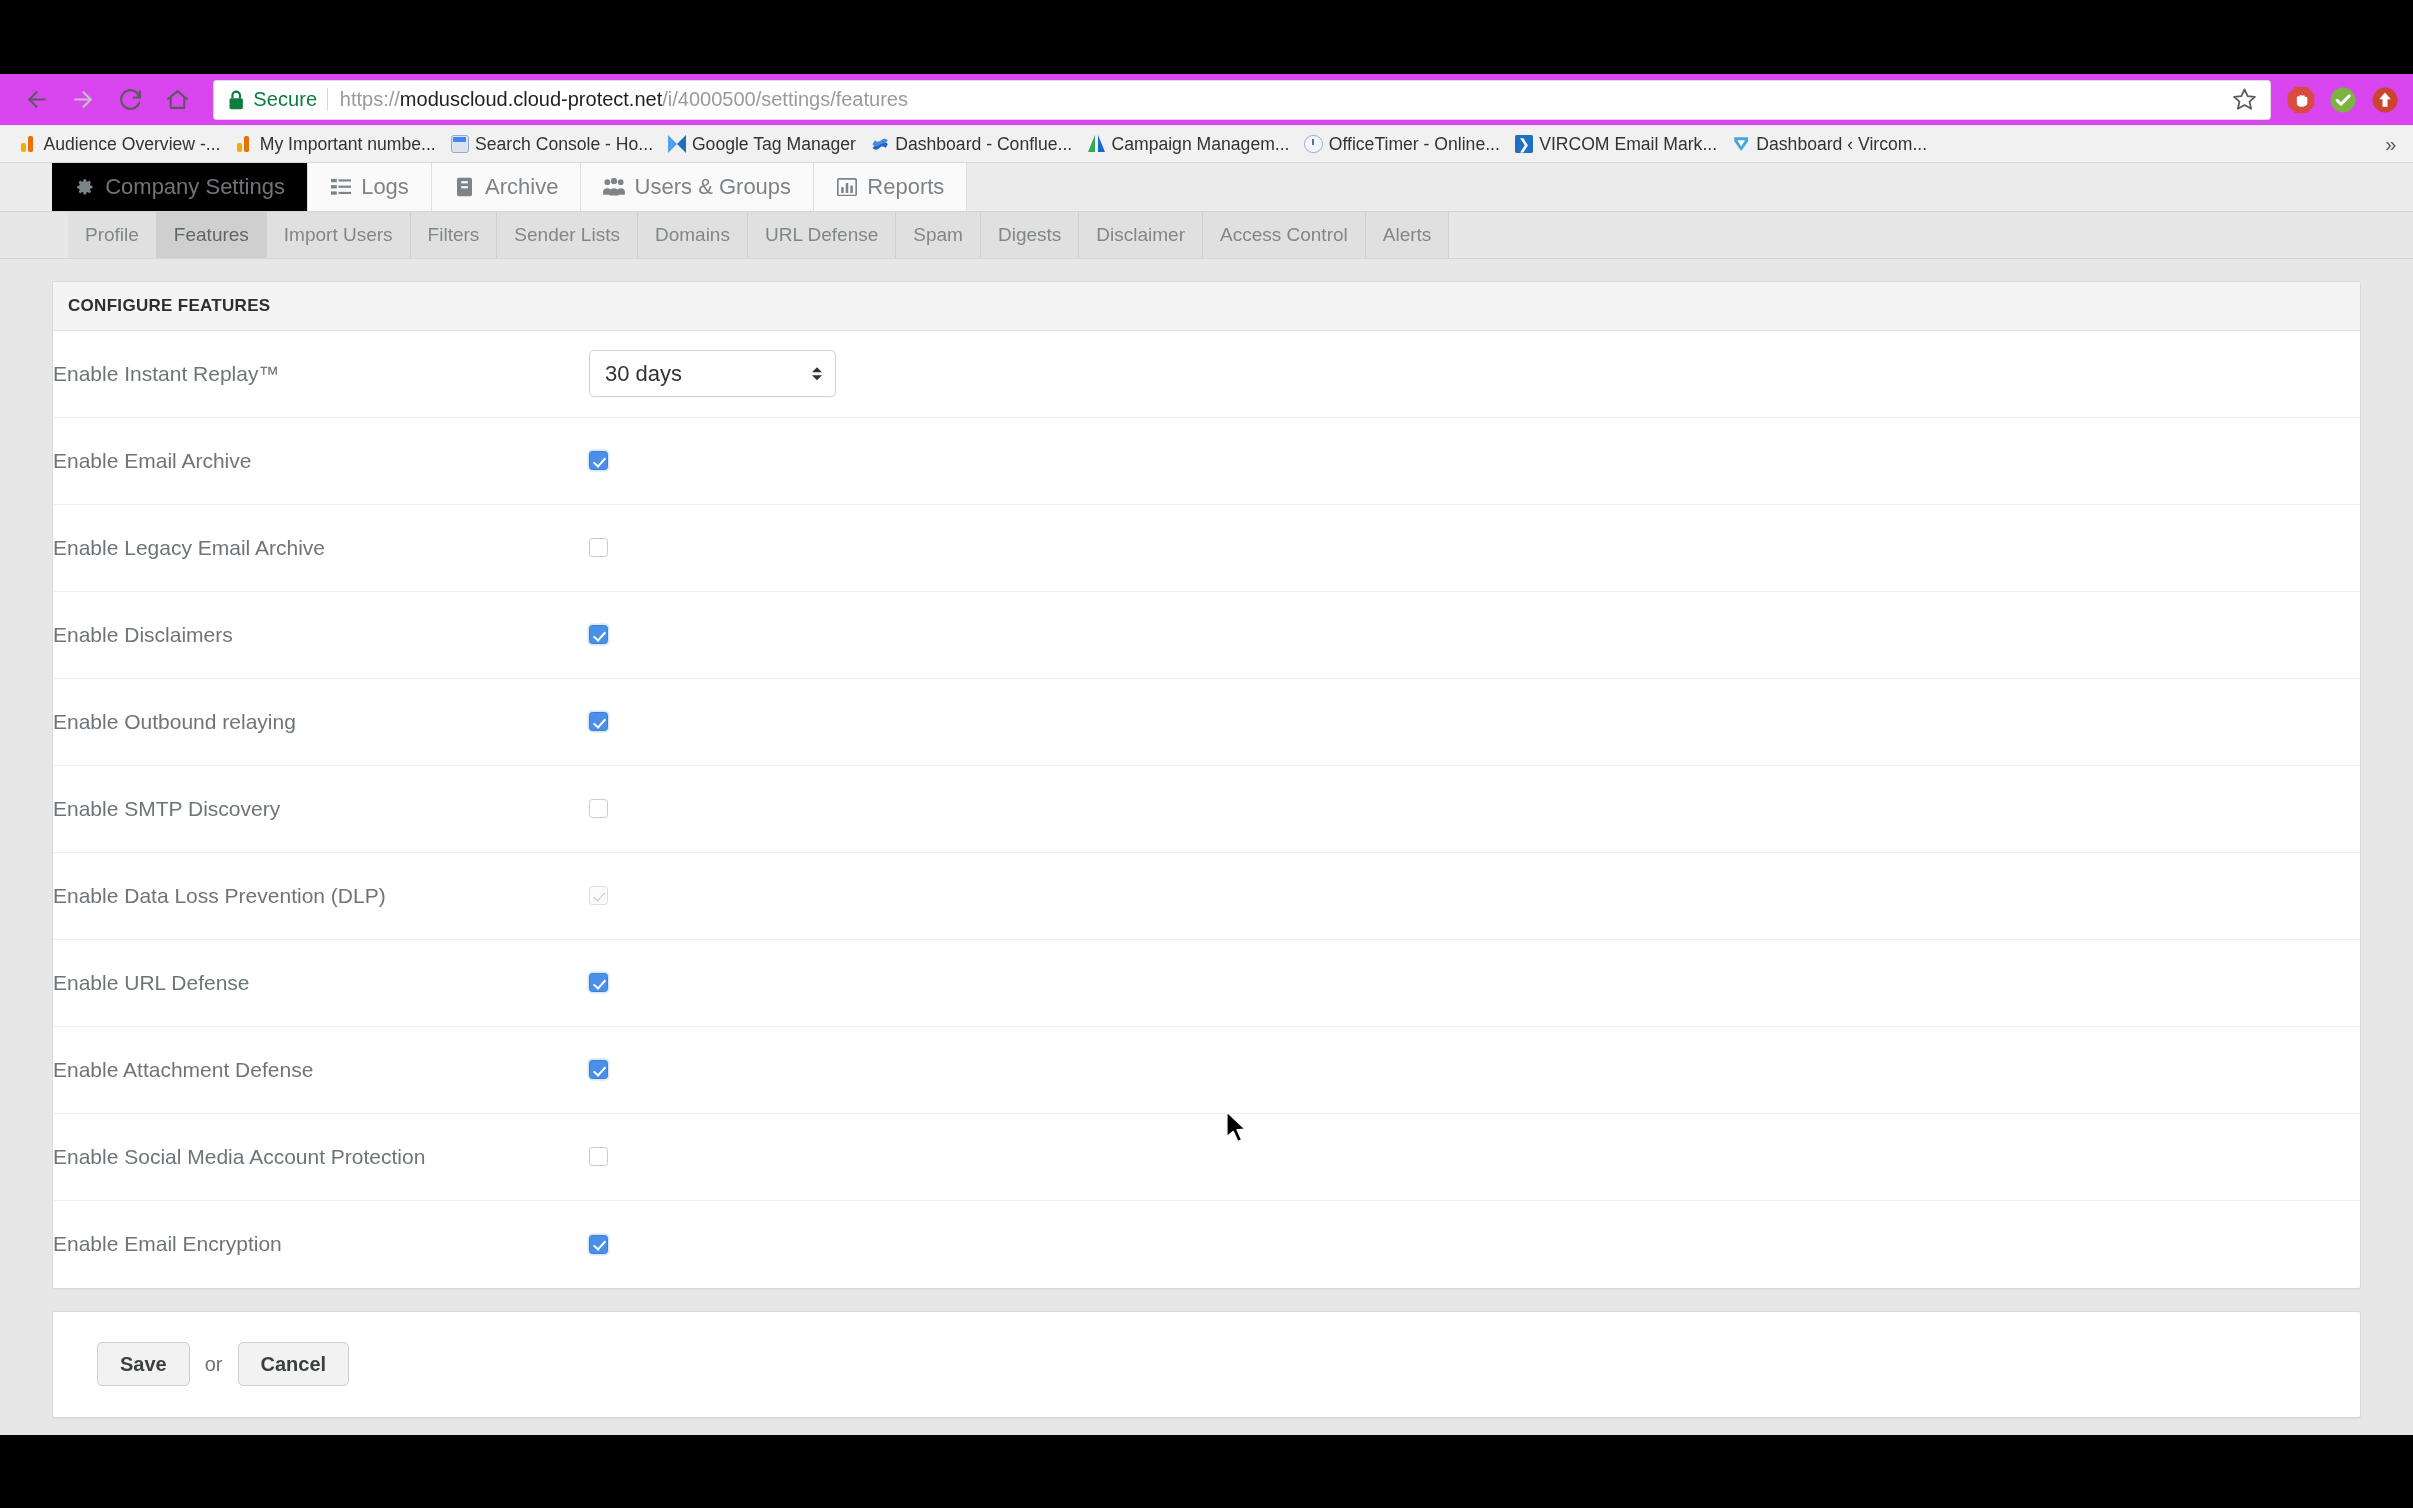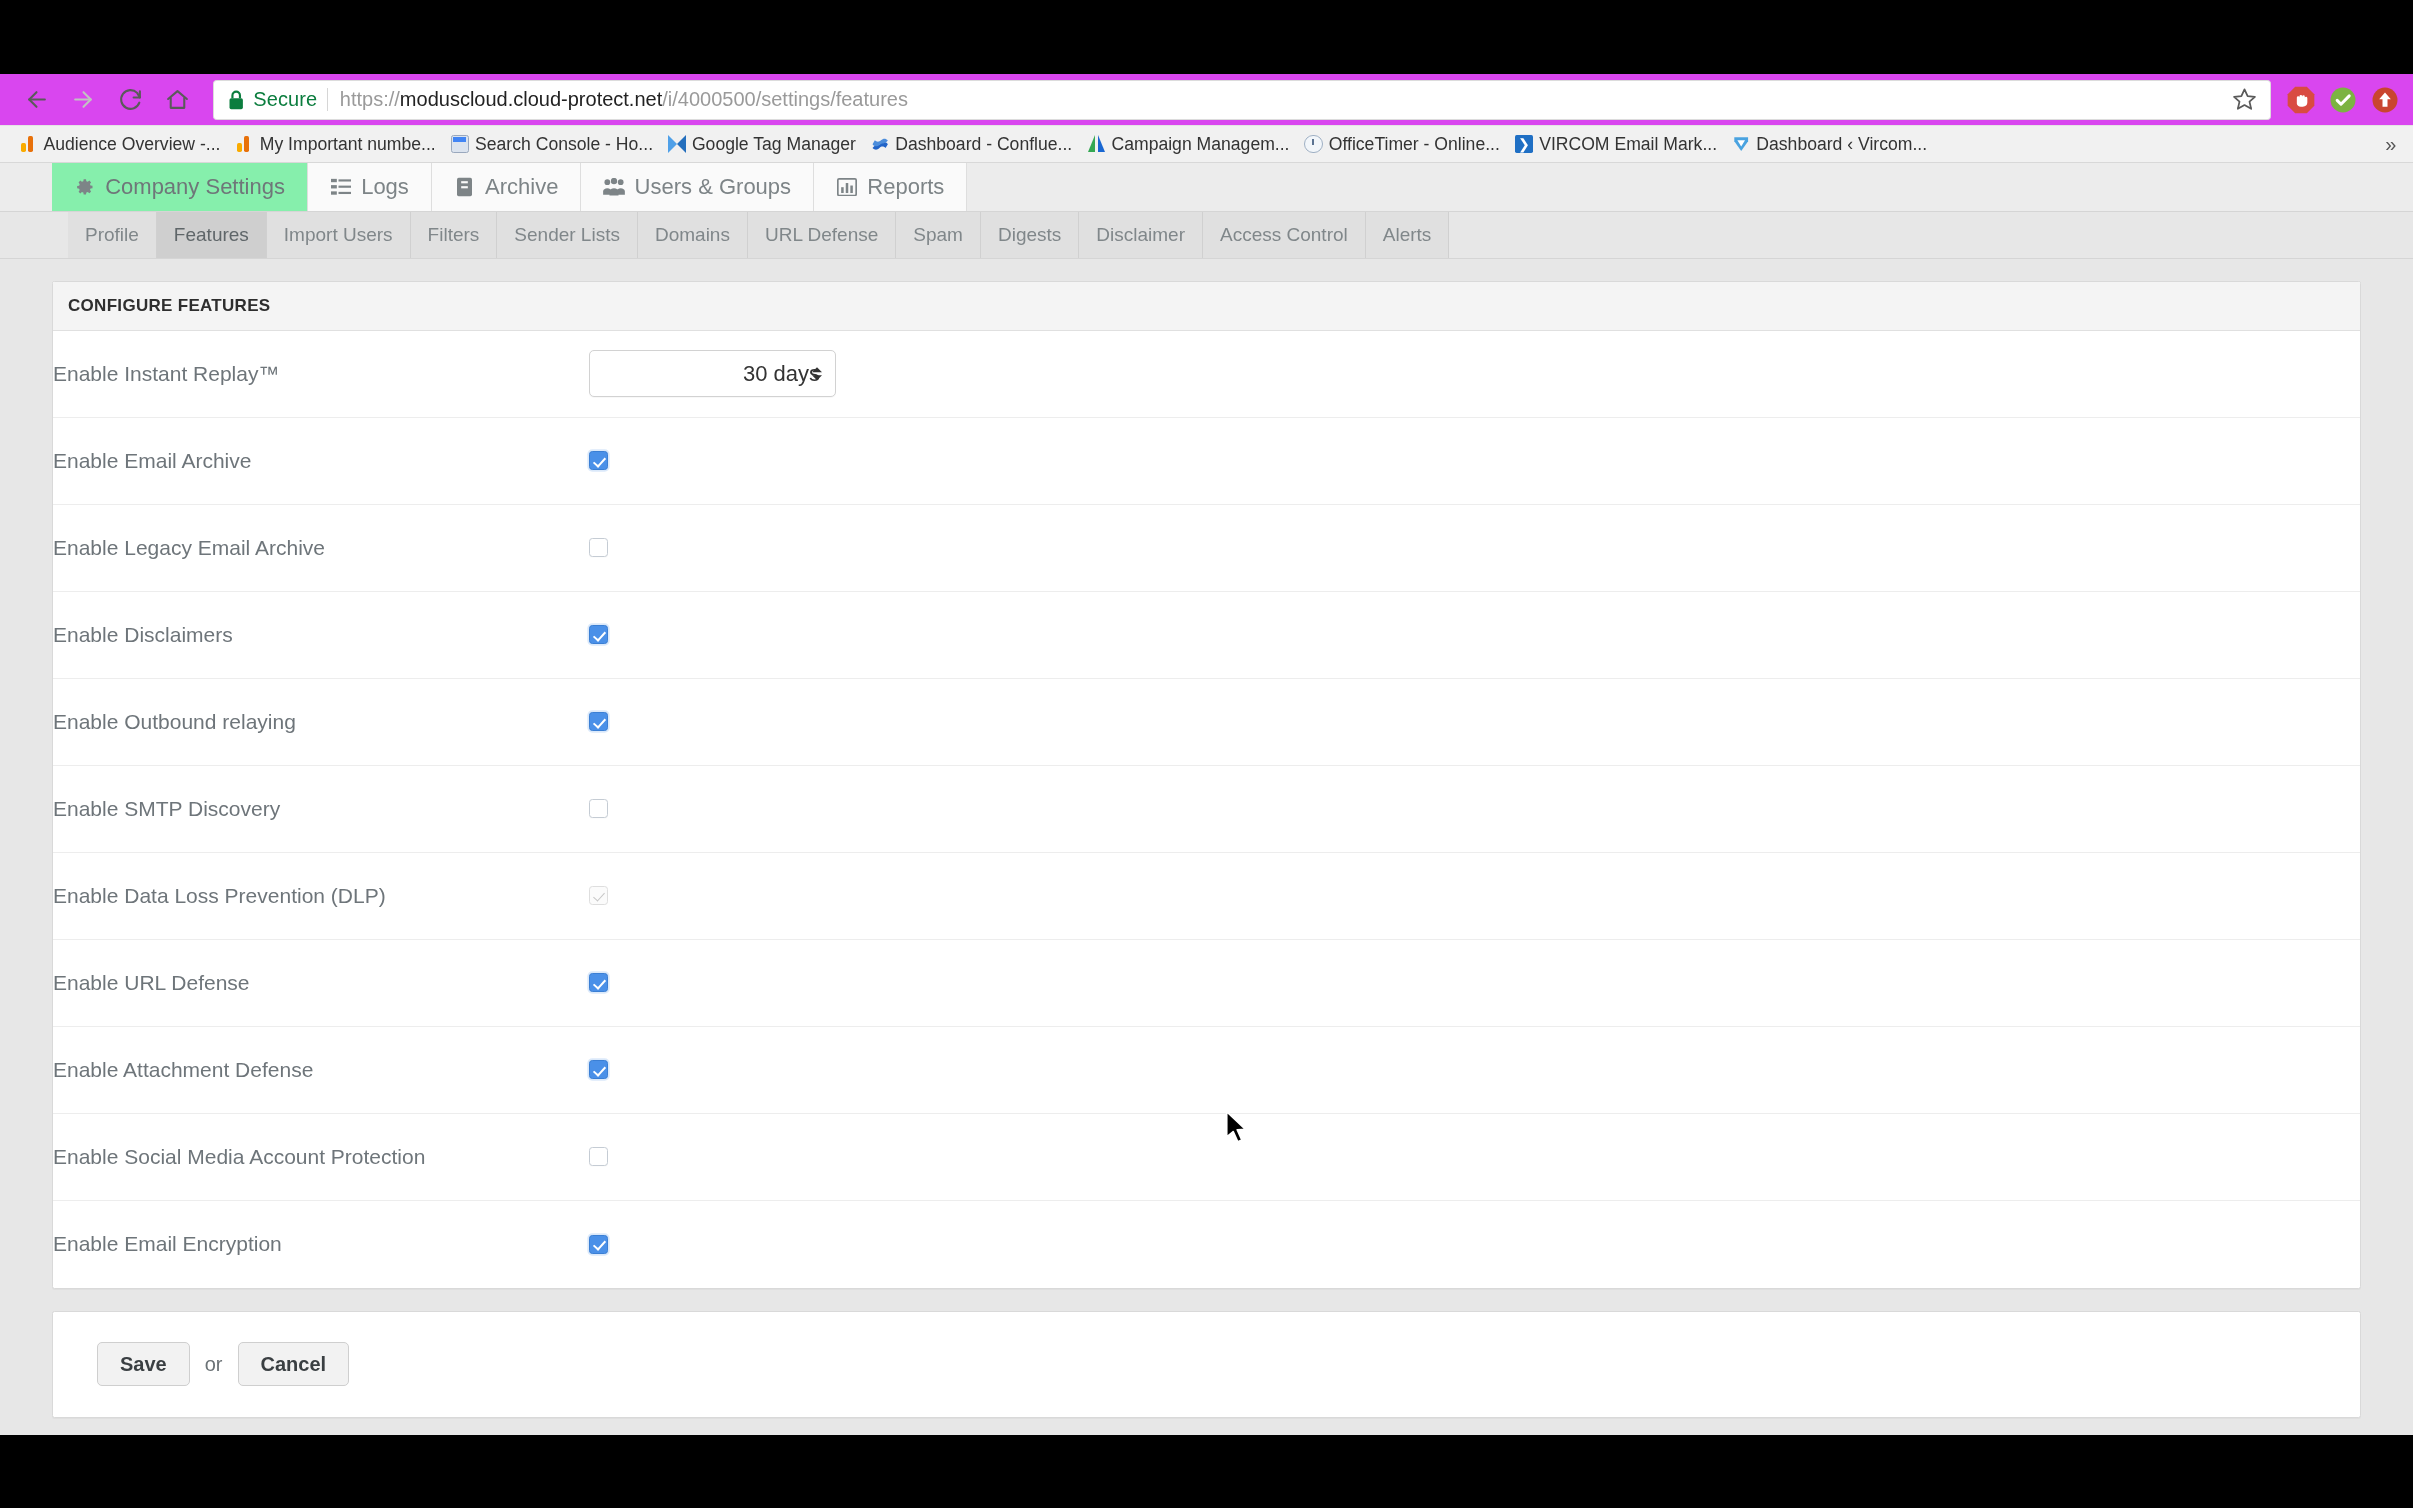--- a/index.html
+++ b/index.html
@@ -108,21 +108,21 @@
     padding-left: 52px;
     border-bottom: 0.8px solid #d5d5d5;
   }
   .pnav-item {
     display: flex; align-items: center; gap: 9.2px;
     padding: 0 22px;
     font-size: 22px; color: #7d8487;
     background: #fafafa;
     border-right: 0.8px solid #dedede;
   }
-  .pnav-item.active { background: #86efac; color: #6f7679; }
+  .pnav-item.active { background: #000000; color: #6f7679; }
   .pnav-ico { width: 22px; height: 22px; display: flex; align-items: center; justify-content: center; flex: none; }
 
   .sub-nav {
     height: 47px; background: #e7e7e7;
     display: flex; align-items: stretch;
     padding-left: 68px;
     border-bottom: 0.8px solid #d5d5d5;
   }
   .snav-item {
     display: flex; align-items: center;
@@ -195,21 +195,20 @@
   .mac-select {
     width: 247px; height: 47px;
     border: 0.8px solid #d2d2d2;
     border-radius: 5px;
     background: #fff;
     display: flex; align-items: center;
     padding: 0 15px;
     font-size: 22px; color: #333;
     position: relative;
     box-shadow: 0 0.8px 0.8px rgba(0,0,0,.03);
-    justify-content: flex-end;
   }
   .mac-select .arrows {
     position: absolute; right: 13.4px; top: 50%; transform: translateY(-50%);
     display: flex; flex-direction: column; gap: 3.4px;
   }
   .mac-select .arrows i { width: 0; height: 0; border-left: 5px solid transparent; border-right: 5px solid transparent; display: block; }
   .mac-select .arrows i.up { border-bottom: 5.9px solid #333; }
   .mac-select .arrows i.dn { border-top: 5.9px solid #333; }
 
   

